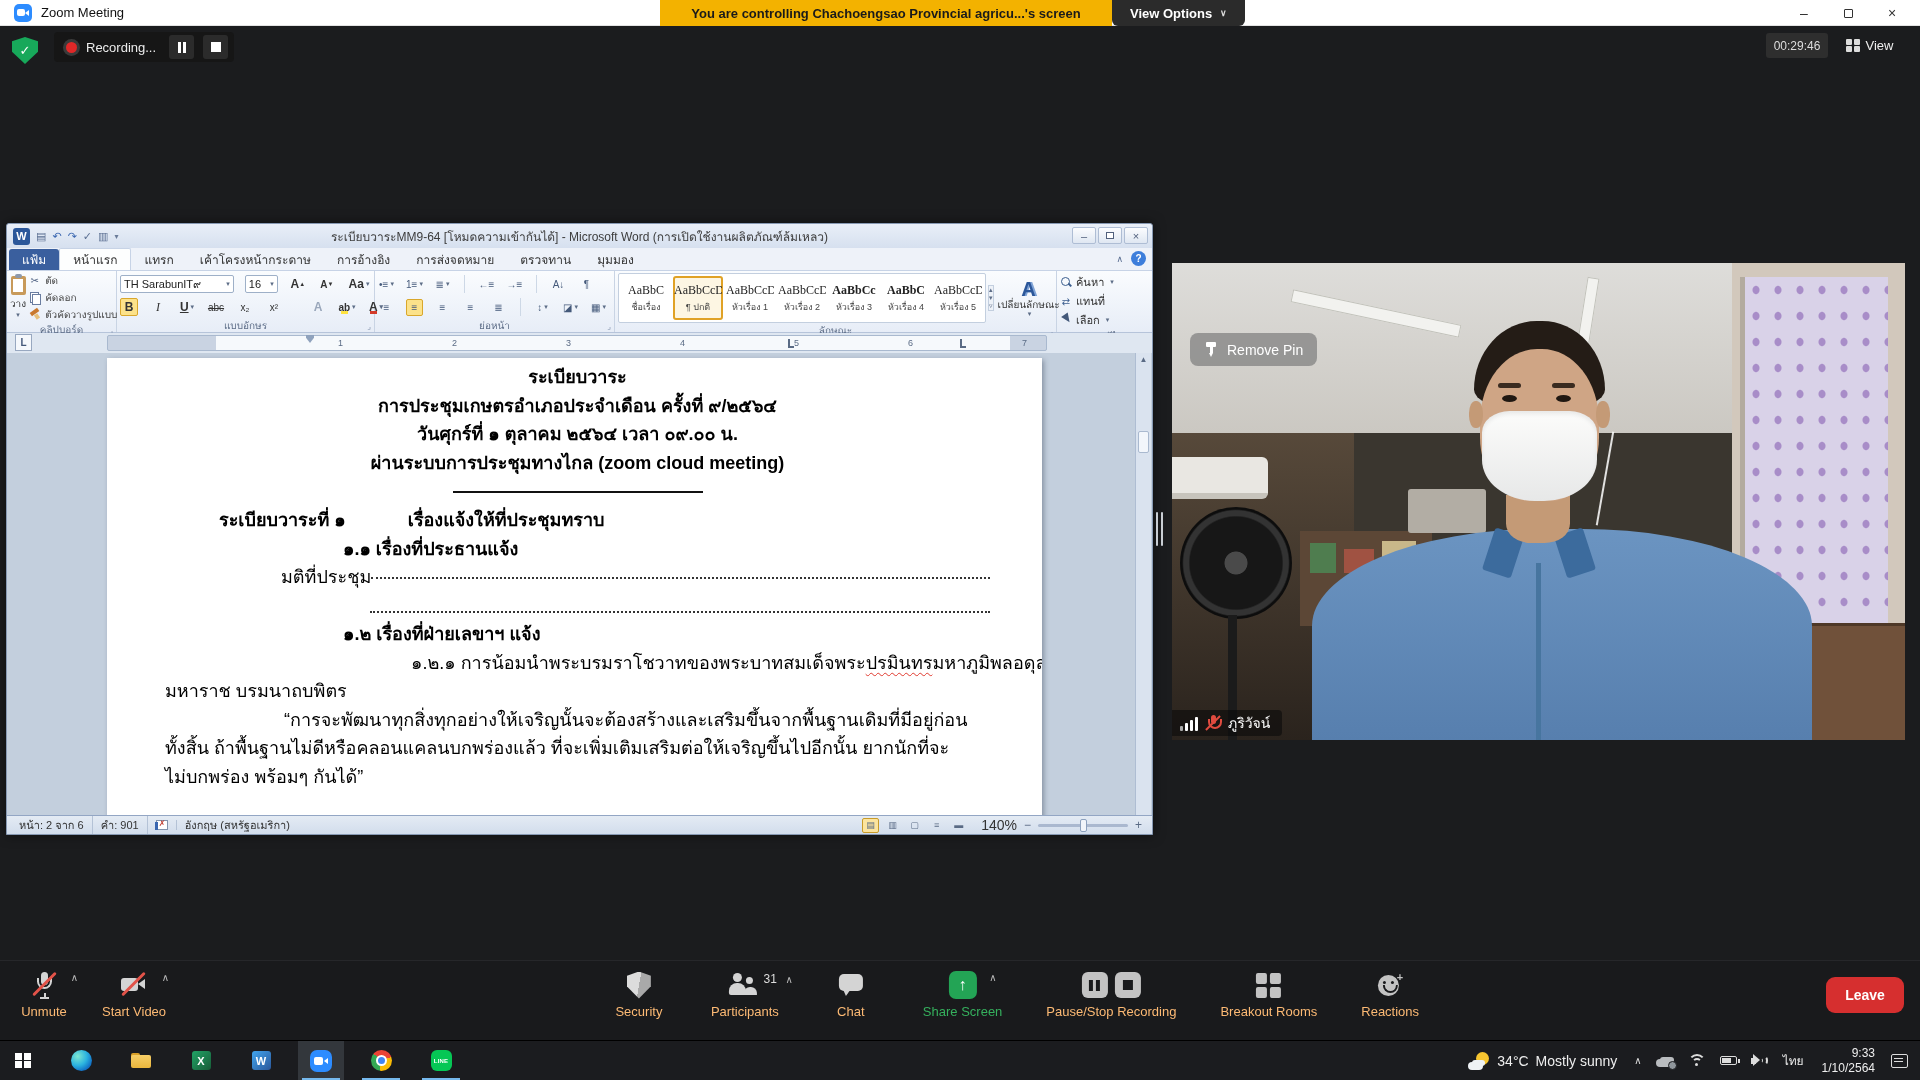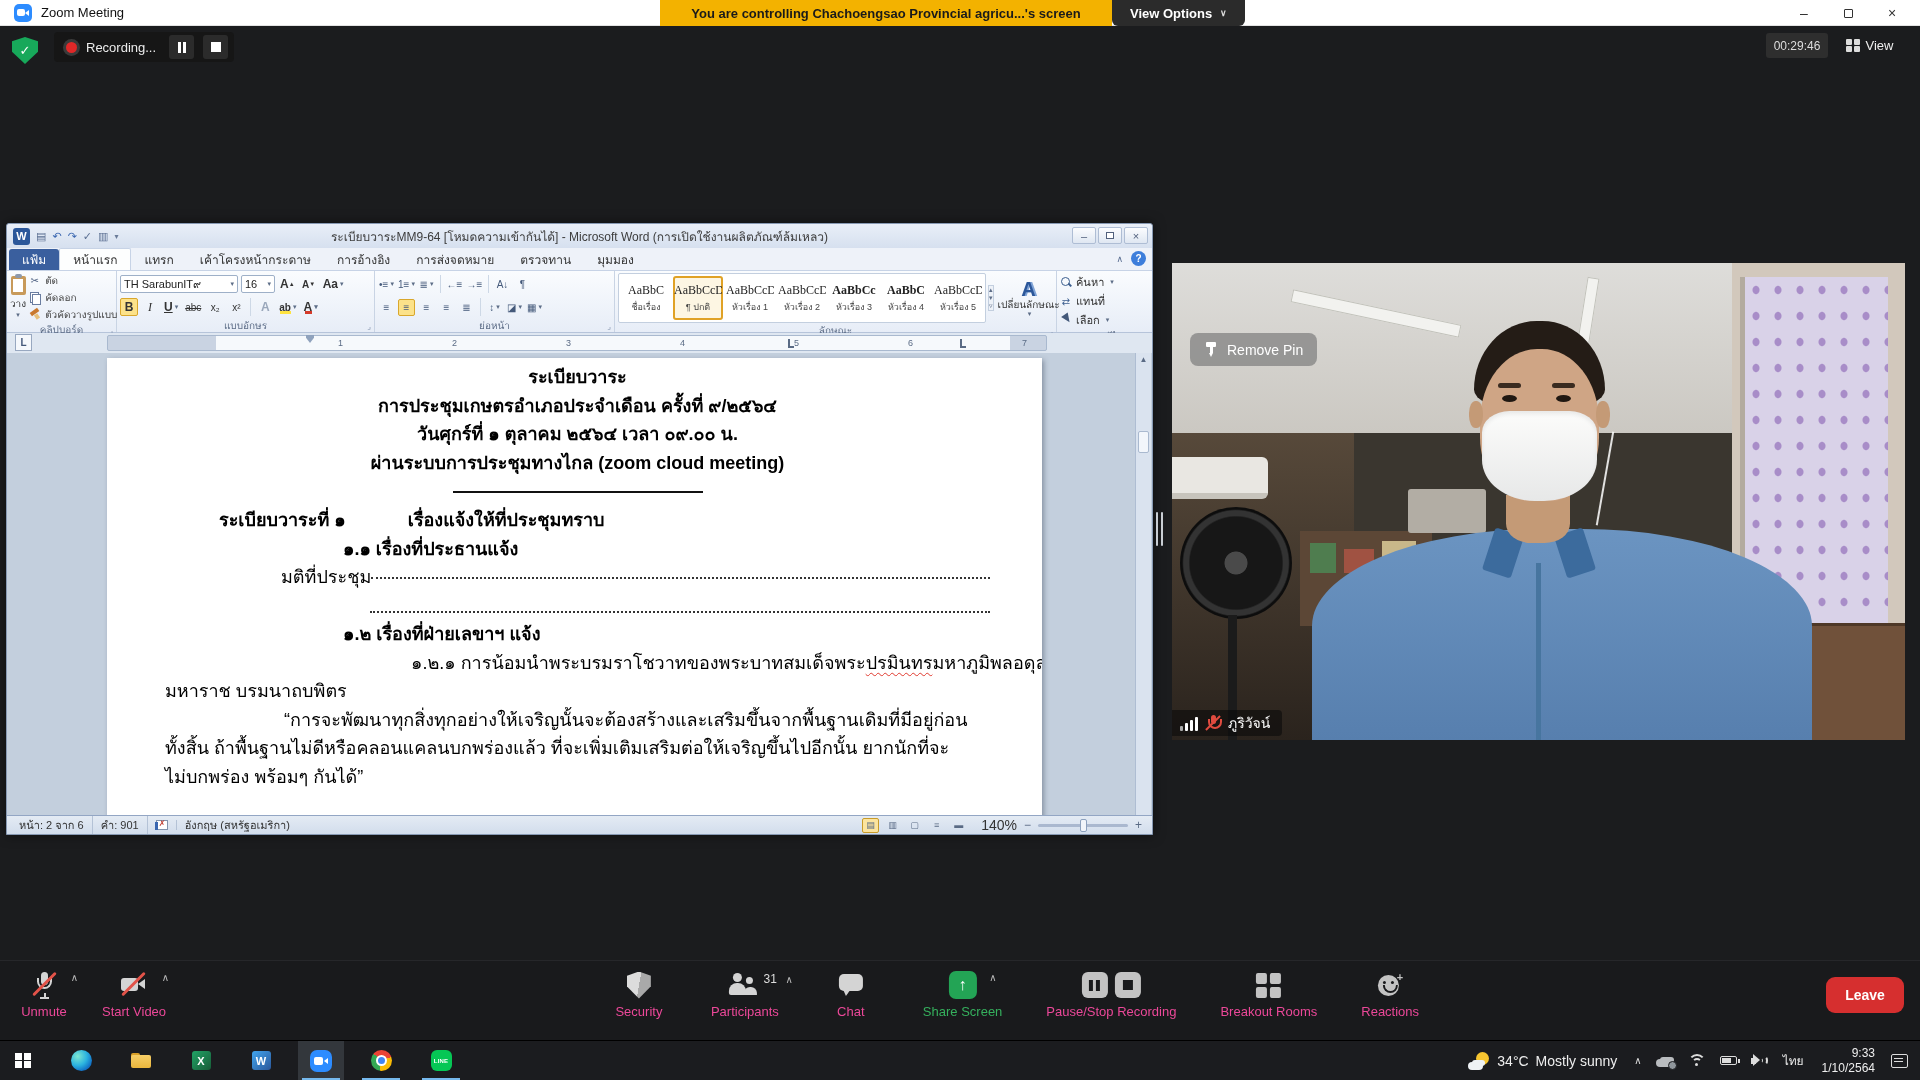--- a/index.html
+++ b/index.html
@@ -65,21 +65,21 @@
 .tiny{font-size:7px;color:#5d6d87}
 .minirows{display:flex;flex-direction:column;gap:2px;margin-left:2px}
 .mrow{display:flex;align-items:center;gap:4px;font-size:10px;color:#444;cursor:pointer;white-space:nowrap}
 .mico{width:13px;font-size:10px;color:#4a5d7e;text-align:center}
 .mico.copy{position:relative;height:11px}
 .mico.copy:before{content:"";position:absolute;left:2px;top:0;width:7px;height:9px;border:1px solid #6a7da0;background:#fff}
 .mico.copy:after{content:"";position:absolute;left:4px;top:2px;width:7px;height:9px;border:1px solid #6a7da0;background:#fff}
 .mico.brush{position:relative;height:11px}
 .mico.brush:before{content:"";position:absolute;left:2px;top:1px;width:9px;height:4px;background:#c9792e;transform:rotate(-35deg)}
 .mico.brush:after{content:"";position:absolute;left:7px;top:5px;width:4px;height:5px;background:#e8c07a;transform:rotate(-35deg)}
-.fg-r1,.fg-r2{display:flex;align-items:center;gap:3px;height:22px}
+.fg-r1,.fg-r2{display:flex;align-items:center;gap:11px;height:22px}
 .fgcol{display:flex;flex-direction:column;justify-content:center;gap:1px}
 .selbox{height:18px;background:#fff;border:1px solid #9eb0c8;border-radius:2px;display:flex;align-items:center;justify-content:space-between;padding:0 3px;font-size:11px;color:#222;cursor:pointer}
 .selbox .dd,.dd{font-size:7px;color:#5d6d87;margin-left:2px}
 .fname{width:118px}
 .fsize{width:34px}
 .fbtn{min-width:18px;height:18px;display:flex;align-items:center;justify-content:center;font-size:12px;color:#333;border-radius:2px;cursor:pointer;position:relative;padding:0 2px}
 .fbtn.on{background:#fce28a;border:1px solid #d9a72c}
 .fbtn.b{font-weight:bold}
 .fbtn.it{font-style:italic;font-family:"Liberation Serif",serif}
 .fbtn.u b{text-decoration:underline}
@@ -197,21 +197,21 @@
 .micmuted{position:relative;width:14px;height:18px}
 .micmuted:before{content:"";position:absolute;left:5px;top:1px;width:5px;height:9px;background:#e04b3f;border-radius:3px}
 .micmuted:after{content:"";position:absolute;left:2px;top:5px;width:10px;height:8px;border:2px solid #e04b3f;border-top:none;border-radius:0 0 7px 7px}
 .micmuted i{position:absolute;left:6px;top:-1px;width:2px;height:20px;background:#e04b3f;transform:rotate(45deg)}
 
 
 .ztoolbar{position:absolute;left:0;top:960px;width:1920px;height:80px;background:#191a1c;z-index:10;border-top:1px solid #26272a}
 .tleft{position:absolute;left:16px;top:9px;display:flex;gap:30px}
 .tcenter{position:absolute;left:50%;top:9px;transform:translateX(calc(-50% + 55px));display:flex;gap:44px}
 .tbtn{display:flex;flex-direction:column;align-items:center;min-width:56px;cursor:pointer;position:relative}
-.tlabel{font-size:13px;color:#ec4899;margin-top:4px;white-space:nowrap}
+.tlabel{font-size:13px;color:#fdba74;margin-top:4px;white-space:nowrap}
 .tlabel.green{color:#35b05d}
 .icwrap{position:relative;height:30px;display:flex;align-items:center;justify-content:center}
 .upchev{position:absolute;right:-20px;top:2px;font-size:10px;color:#bbb;cursor:pointer}
 .ic-mic2{position:relative;width:28px;height:30px}
 .ic-mic2 .cap{position:absolute;left:11px;top:2px;width:7px;height:13px;background:#d4d4d4;border-radius:4px}
 .ic-mic2 .arc{position:absolute;left:7px;top:8px;width:15px;height:11px;border:2px solid #d4d4d4;border-top:none;border-radius:0 0 9px 9px}
 .ic-mic2 .base{position:absolute;left:10px;bottom:1px;width:9px;height:2px;background:#d4d4d4}
 .ic-mic2 .stem{position:absolute;left:13.5px;bottom:3px;width:2px;height:4px;background:#d4d4d4}
 .redslash{position:absolute;left:13px;top:-2px;width:3px;height:32px;background:#e25349;transform:rotate(45deg);border-radius:2px}
 .ic-cam2{position:relative;width:30px;height:30px}

